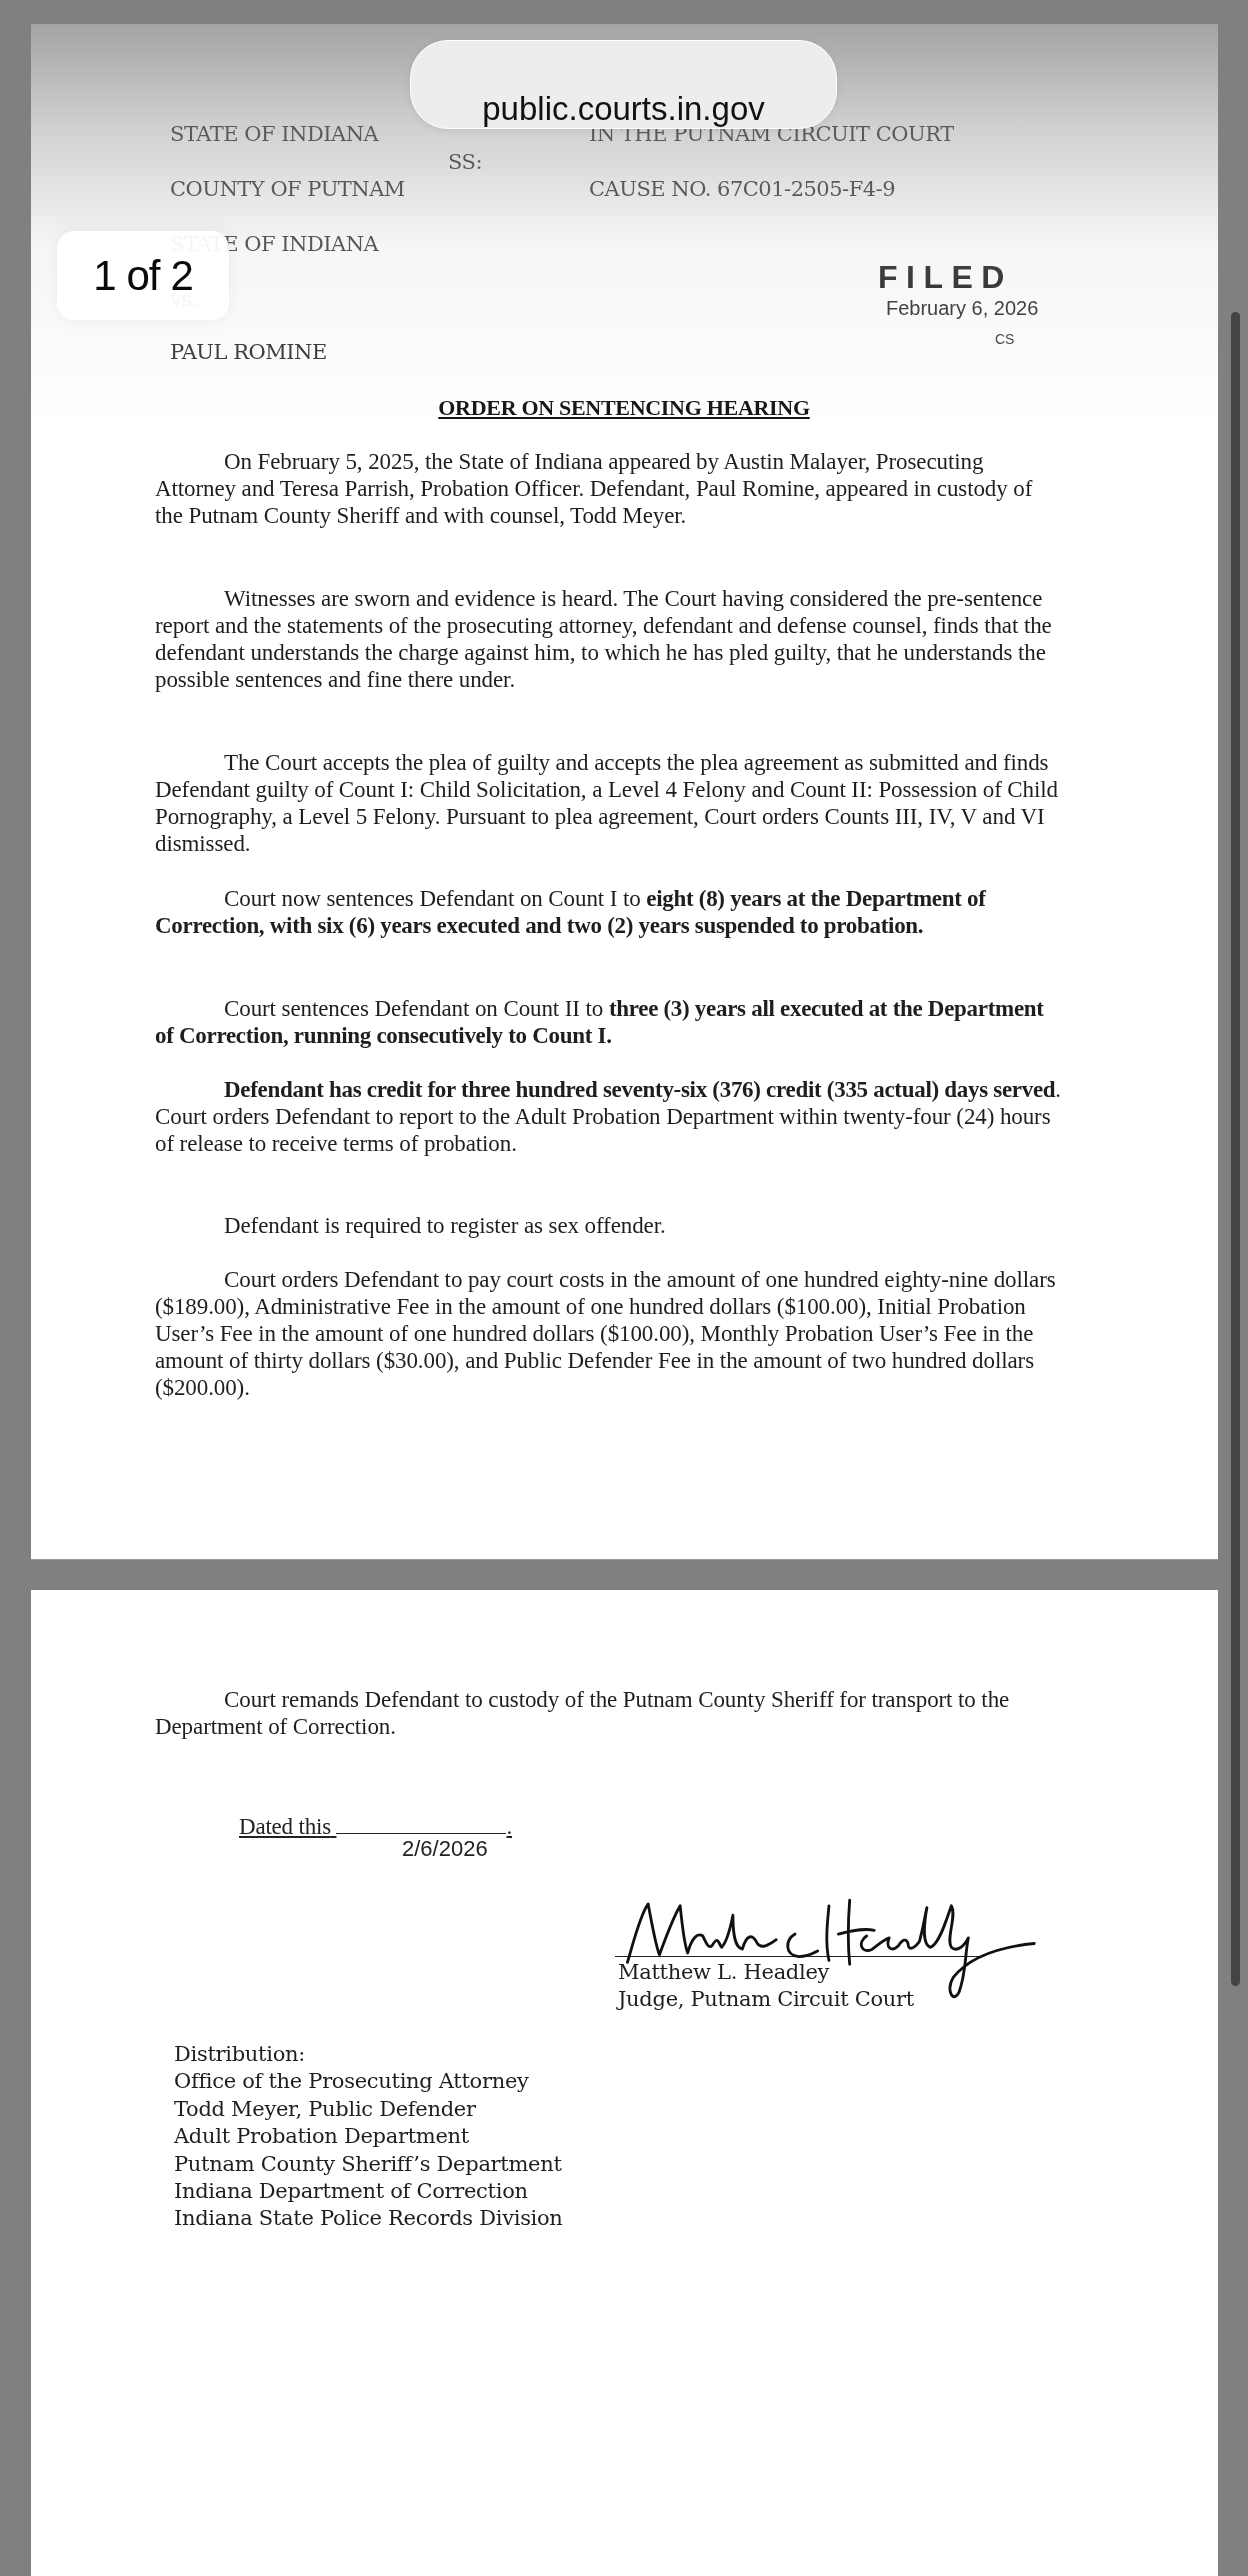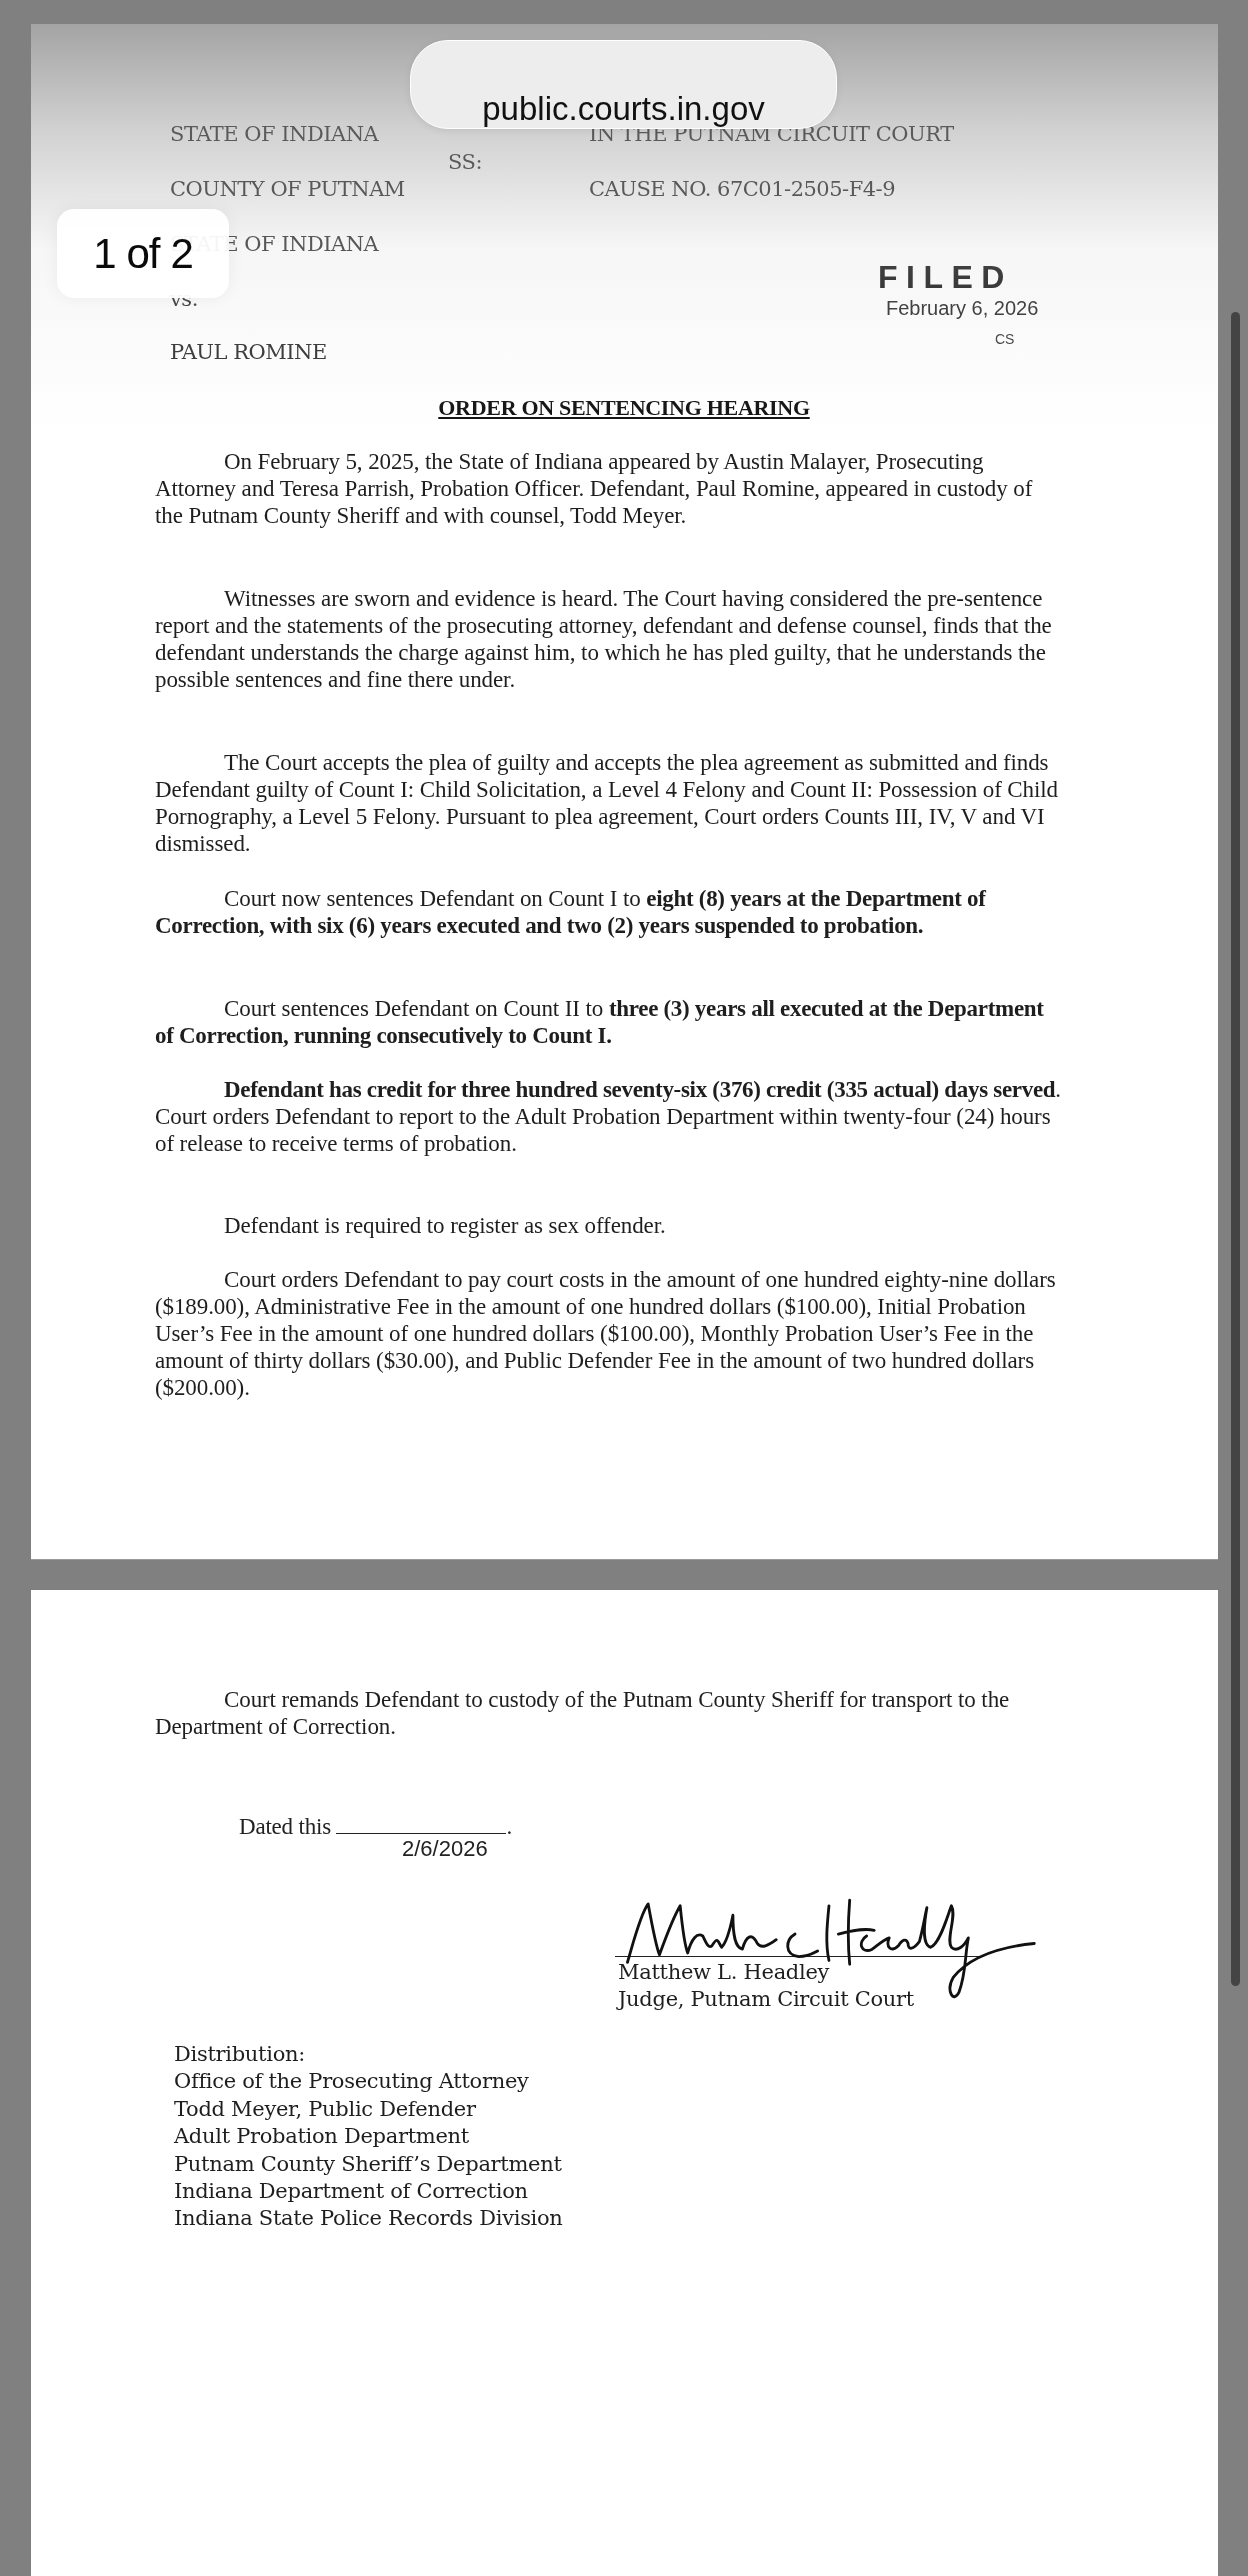--- a/index.html
+++ b/index.html
@@ -98,21 +98,21 @@
     box-sizing: border-box;
     display: flex; align-items: flex-end; justify-content: center;
     font-family: Liberation Sans, sans-serif;
     font-size: 33px;
     color: #111;
     z-index: 10;
     box-shadow: 0 1.9px 7.6px rgba(0,0,0,0.08);
   }
   .page-pill {
     position: absolute;
-    left: 57px; top: 209px;
+    left: 57px; top: 231px;
     width: 172px; height: 89px;
     border-radius: 17px;
     background: rgba(255,255,255,0.94);
     display: flex; align-items: center; justify-content: center;
     font-family: "Liberation Sans", sans-serif;
     font-size: 42px;
     font-weight: 500;
     color: #0a0a0a;
     z-index: 10;
     box-shadow: 0 0 17px rgba(0,0,0,0.06);
@@ -196,21 +196,21 @@
 <p class="para" style="top:585px;">Witnesses are sworn and evidence is heard.  The Court having considered the pre-sentence report and the statements of the prosecuting attorney, defendant and defense counsel, finds that the defendant understands the charge against him, to which he has pled guilty, that he understands the possible sentences and fine there under.</p>
 <p class="para" style="top:749px;">The Court accepts the plea of guilty and accepts the plea agreement as submitted and finds Defendant guilty of Count I: Child Solicitation, a Level 4 Felony and Count II: Possession of Child Pornography, a Level 5 Felony.  Pursuant to plea agreement, Court orders Counts III, IV, V and VI dismissed.</p>
 <p class="para" style="top:885px;"><span>Court now sentences Defendant on Count I to </span><b>eight (8) years at the Department of Correction, with six (6) years executed and two (2) years suspended to probation.</b></p>
 <p class="para" style="top:995px;"><span>Court sentences Defendant on Count II to </span><b>three (3) years all executed at the Department of Correction, running consecutively to Count I.</b></p>
 <p class="para" style="top:1076px;"><b>Defendant has credit for three hundred seventy-six (376) credit (335 actual) days served</b><span>.  Court orders Defendant to report to the Adult Probation Department within twenty-four (24) hours of release to receive terms of probation.</span></p>
 <p class="para" style="top:1212px;">Defendant is required to register as sex offender.</p>
 <p class="para" style="top:1266px;">Court orders Defendant to pay court costs in the amount of one hundred eighty-nine dollars ($189.00), Administrative Fee in the amount of one hundred dollars ($100.00), Initial Probation User’s Fee in the amount of one hundred dollars ($100.00), Monthly Probation User’s Fee in the amount of thirty dollars ($30.00), and Public Defender Fee in the amount of two hundred dollars ($200.00).</p>
 
 <p class="para" style="top:1677px;margin-top:9px;">Court remands Defendant to custody of the Putnam County Sheriff for transport to the Department of Correction.</p>
 
-<div class="txt" style="left:239px; top:1812px;"><span>Dated this</span> <span class="date-line"></span><span>.</span></div>
+<div class="txt" style="left:239px; top:1812px;text-decoration:underline;"><span>Dated this</span> <span class="date-line"></span><span>.</span></div>
 <div class="date-value">2/6/2026</div>
 
 <svg class="signature" width="435" height="113" viewBox="0 0 460 120">
   <path d="M8 80 C 14 60, 22 28, 30 18 C 34 40, 38 62, 42 72 C 50 50, 58 30, 64 20 C 66 40, 68 60, 72 70 C 76 55, 82 48, 88 52 C 92 60, 94 66, 98 62 C 104 52, 104 58, 108 64 C 114 58, 118 40, 120 30 C 120 50, 122 64, 130 66 C 134 52, 140 48, 146 60 C 150 66, 158 62, 166 56" fill="none" stroke="#111" stroke-width="3" stroke-linecap="round" stroke-linejoin="round"></path>
   <path d="M186 50 C 176 56, 174 72, 190 74 C 200 74, 206 70, 210 68" fill="none" stroke="#111" stroke-width="3" stroke-linecap="round"></path>
   <path d="M222 20 C 220 40, 218 60, 222 78" fill="none" stroke="#111" stroke-width="3" stroke-linecap="round"></path>
   <path d="M244 14 C 242 40, 242 62, 244 82 M 232 50 C 246 46, 262 44, 270 46 M 262 52 C 252 58, 256 72, 268 66 C 276 60, 280 56, 286 54 C 282 64, 288 70, 296 62 C 300 56, 304 54, 306 60 C 306 68, 312 66, 318 58 C 322 44, 324 30, 326 22 C 322 44, 322 62, 330 64 C 340 60, 348 30, 352 20 C 358 30, 346 56, 352 64 C 358 70, 366 62, 370 54 C 366 74, 368 90, 360 112 C 354 124, 346 110, 354 96 C 370 76, 400 64, 440 60" fill="none" stroke="#111" stroke-width="3" stroke-linecap="round" stroke-linejoin="round"></path>
 </svg>
 <div class="sig-line"></div>
 <div class="sig-block">

